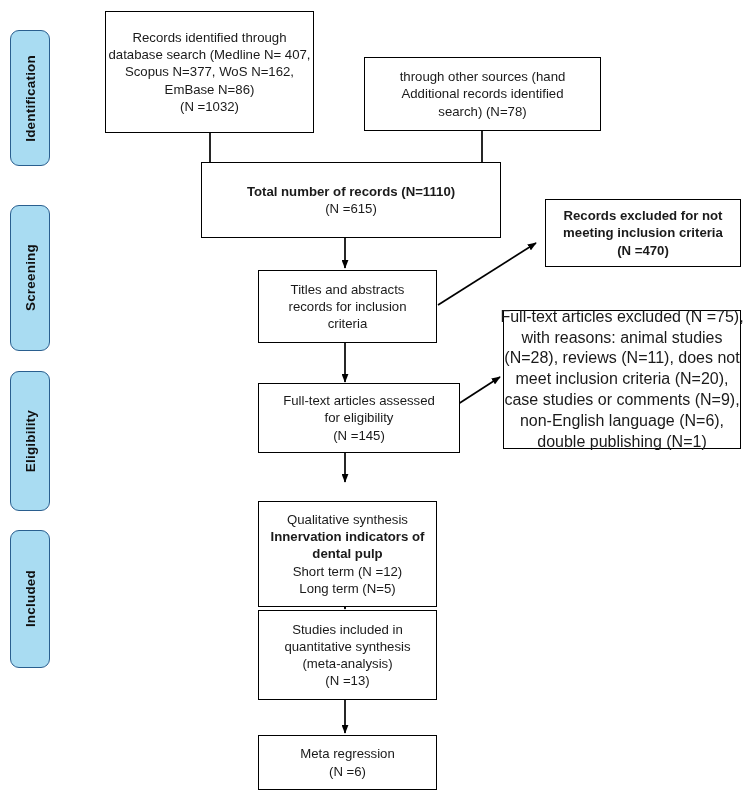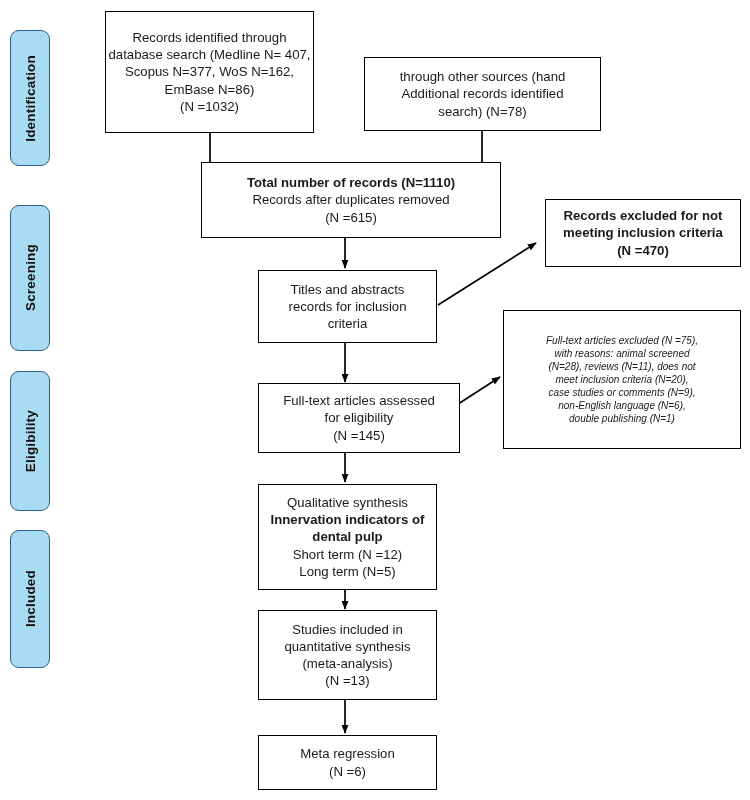--- a/index.html
+++ b/index.html
@@ -54,21 +54,21 @@
     align-items: center;
     justify-content: center;
     text-align: center;
     color: #1a1a1a;
     font-size: 13.2px;
     line-height: 1.30;
     padding: 3px 6px;
   }
   .flow-box .ln { display: block; white-space: nowrap; }
   .flow-box .ln.b { font-weight: bold; }
-  .fs-sm { font-size: 10px; font-style: italic; }
+  .fs-sm { font-size: 16px; }
 </style>
 </head>
 <body>
 
 <div id="canvas">
 
   <svg id="connectors" viewBox="0 0 750 800" width="750" height="800">
     <defs>
       <marker id="arrowhead" markerWidth="9" markerHeight="7" refX="8.2" refY="3.5" orient="auto" markerUnits="userSpaceOnUse">
         <polygon points="0,0 9,3.5 0,7" fill="#000000"></polygon>
@@ -119,53 +119,52 @@
   </div>
 
   <div class="flow-box" style="left:364px; top:57px; width:237px; height:74px;">
     <span class="ln">through other sources (hand</span>
     <span class="ln">Additional records identified</span>
     <span class="ln">search) (N=78)</span>
   </div>
 
   <div class="flow-box" style="left:201px; top:162px; width:300px; height:76px;">
     <span class="ln b">Total number of records (N=1110)</span>
-    <span class="ln">Records after duplicates removed</span>
     <span class="ln">(N =615)</span>
   </div>
 
   <div class="flow-box" style="left:545px; top:199px; width:196px; height:68px;font-weight:bold;">
     <span class="ln">Records excluded for not</span>
     <span class="ln">meeting inclusion criteria</span>
     <span class="ln">(N =470)</span>
   </div>
 
   <div class="flow-box" style="left:258px; top:270px; width:179px; height:73px;">
     <span class="ln">Titles and abstracts</span>
     <span class="ln">records for inclusion</span>
     <span class="ln">criteria</span>
   </div>
 
   <div class="flow-box fs-sm" style="left:503px; top:310px; width:238px; height:139px;">
     <span class="ln">Full-text articles excluded (N =75),</span>
-    <span class="ln">with reasons: animal screened</span>
+    <span class="ln">with reasons: animal studies</span>
     <span class="ln">(N=28), reviews (N=11), does not</span>
     <span class="ln">meet inclusion criteria (N=20),</span>
     <span class="ln">case studies or comments (N=9),</span>
     <span class="ln">non-English language (N=6),</span>
     <span class="ln">double publishing (N=1)</span>
   </div>
 
   <div class="flow-box" style="left:258px; top:383px; width:202px; height:70px;">
     <span class="ln">Full-text articles assessed</span>
     <span class="ln">for eligibility</span>
     <span class="ln">(N =145)</span>
   </div>
 
-  <div class="flow-box" style="left:258px; top:484px; width:179px; height:106px;">
+  <div class="flow-box" style="left:258px; top:501px; width:179px; height:106px;">
     <span class="ln">Qualitative synthesis</span>
     <span class="ln b">Innervation indicators of</span>
     <span class="ln b">dental pulp</span>
     <span class="ln">Short term (N =12)</span>
     <span class="ln">Long term (N=5)</span>
   </div>
 
   <div class="flow-box" style="left:258px; top:610px; width:179px; height:90px;">
     <span class="ln">Studies included in</span>
     <span class="ln">quantitative synthesis</span>

